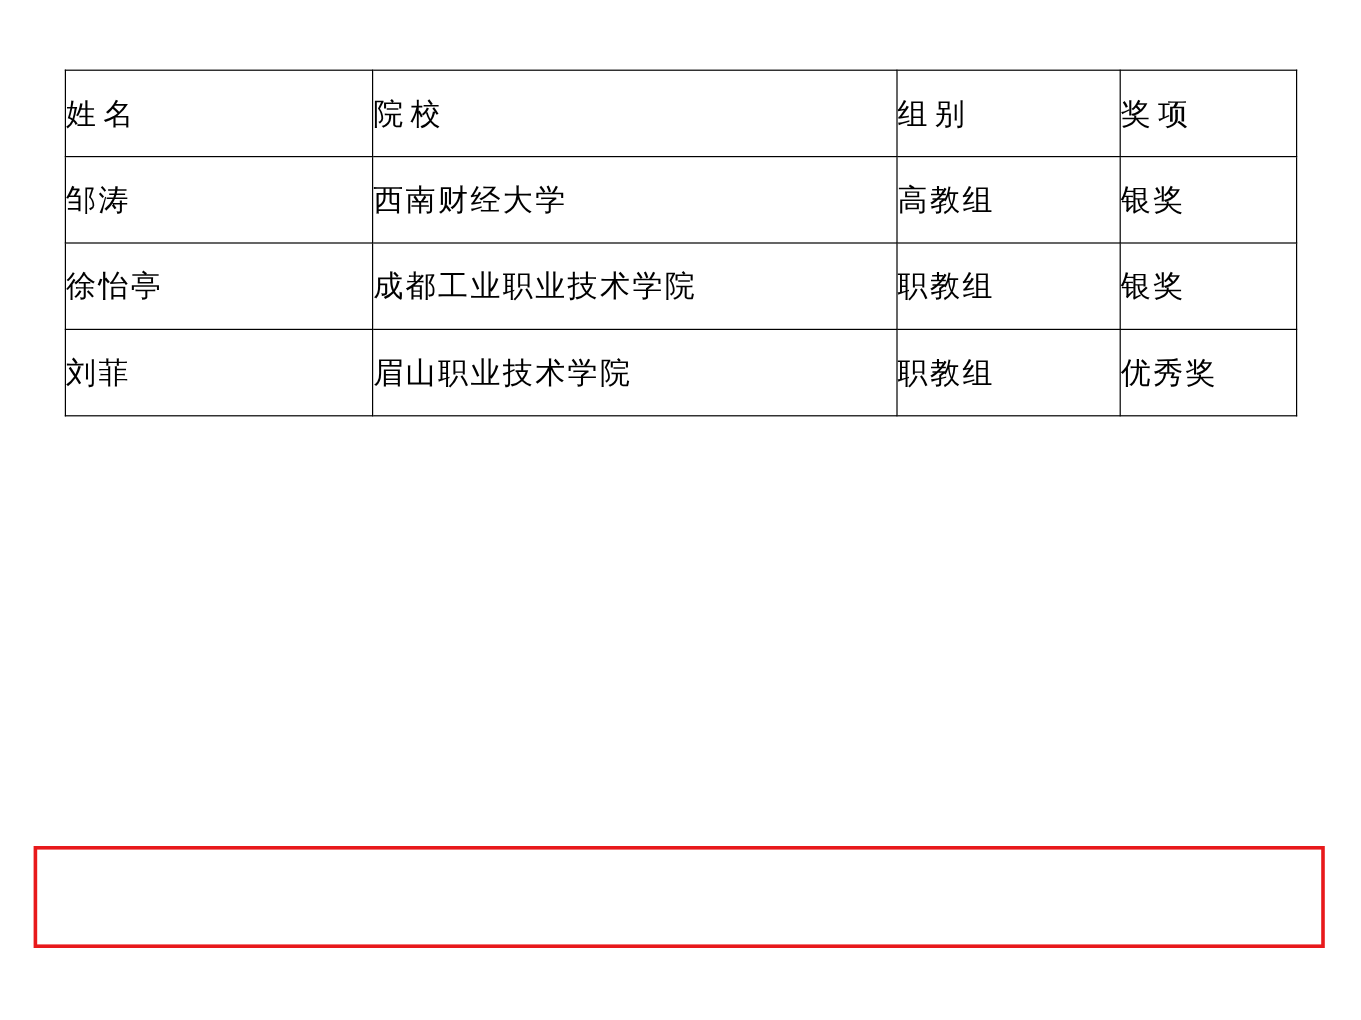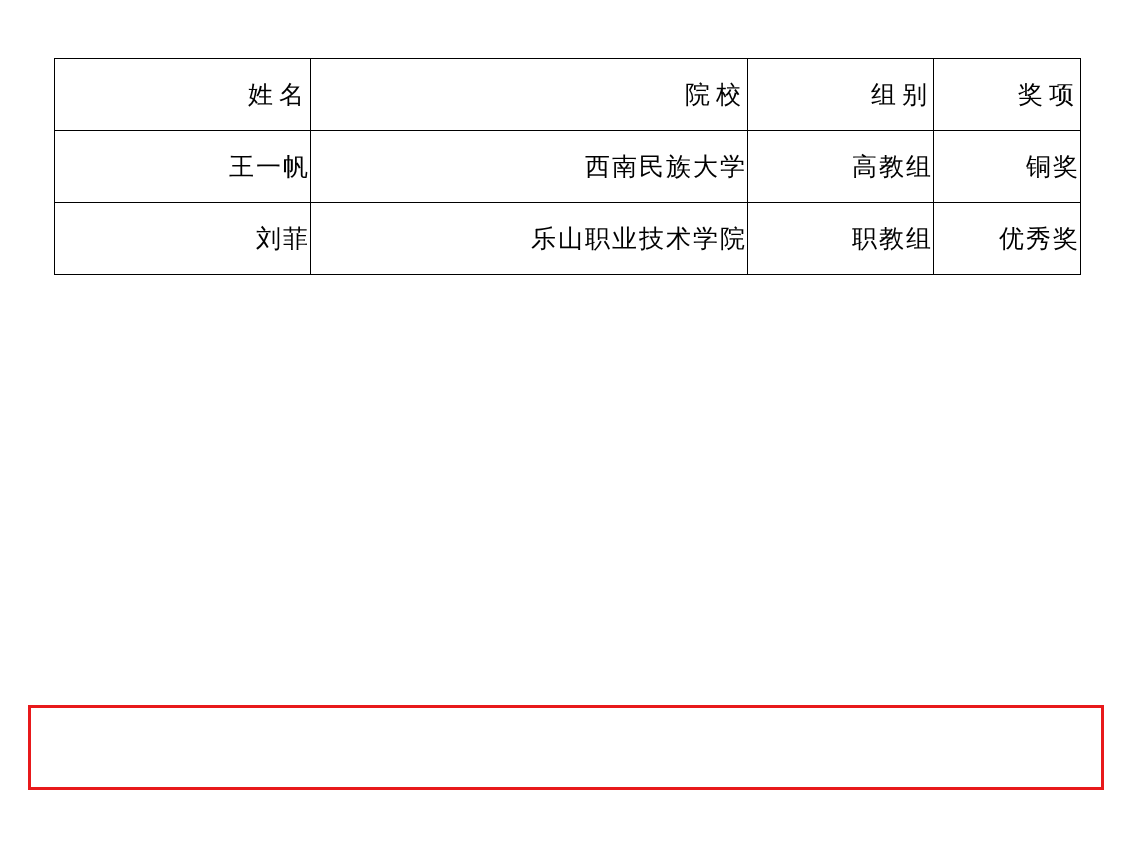--- a/index.html
+++ b/index.html
@@ -28,21 +28,21 @@
     top: 58px;
     width: 1026px;
   }
   table.award-table {
     border-collapse: collapse;
     width: 1026px;
     table-layout: fixed;
   }
   table.award-table td {
     border: 1px solid #000000;
-    text-align: right;
+    text-align: left;
     vertical-align: middle;
     font-size: 25px;
     line-height: 1.2;
     letter-spacing: 2px;
     font-family: "DejaVu Serif", "Liberation Serif", serif;
     padding: 0;
     height: 71px;
   }
   col.c-name { width: 256px; }
   col.c-school { width: 437px; }
@@ -81,28 +81,34 @@
         <col class="c-award">
       </colgroup>
       <tbody>
         <tr class="header-row">
           <td>姓名</td>
           <td>院校</td>
           <td>组别</td>
           <td>奖项</td>
         </tr>
         <tr>
-          <td>王一帆</td>
-          <td>西南民族大学</td>
+          <td>邹涛</td>
+          <td>西南财经大学</td>
           <td>高教组</td>
-          <td>铜奖</td>
+          <td>银奖</td>
+        </tr>
+        <tr>
+          <td>徐怡亭</td>
+          <td>成都工业职业技术学院</td>
+          <td>职教组</td>
+          <td>银奖</td>
         </tr>
         <tr>
           <td>刘菲</td>
-          <td>乐山职业技术学院</td>
+          <td>眉山职业技术学院</td>
           <td>职教组</td>
           <td>优秀奖</td>
         </tr>
       </tbody>
     </table>
   </div>
   <div id="highlight-box" style="border-color: rgb(232, 25, 27);"></div>
 </div>
 
 </body></html>

